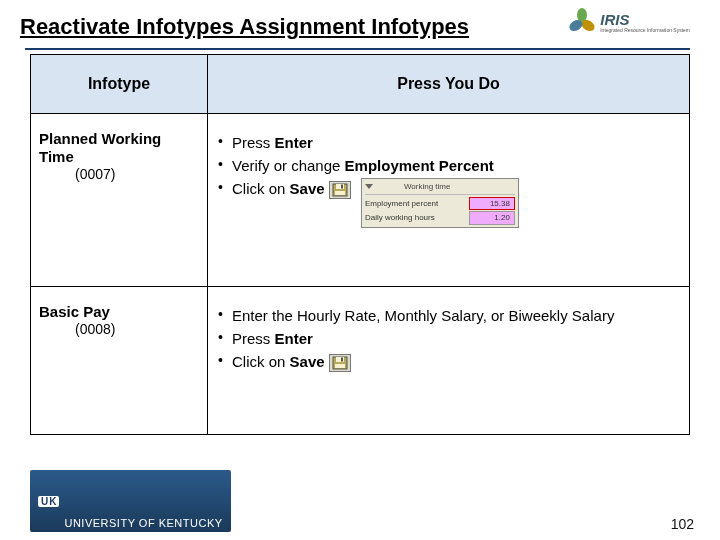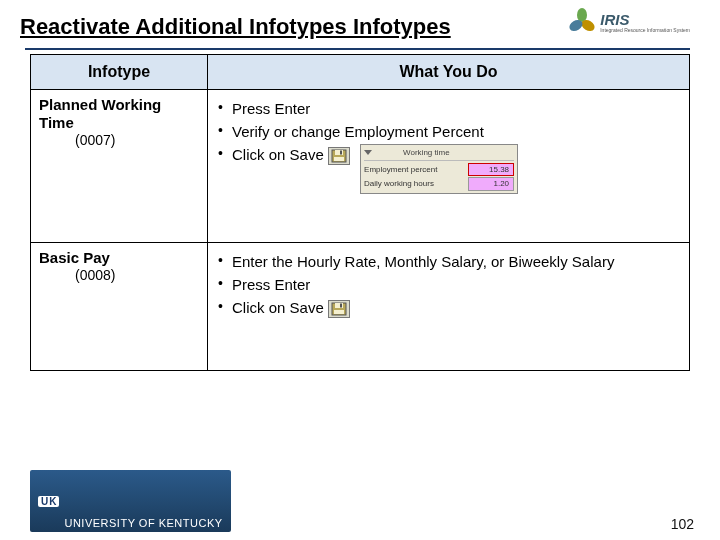--- a/index.html
+++ b/index.html
@@ -55,28 +55,28 @@
     line-height: 1;
   }
   .content-table {
     border-collapse: collapse;
     width: 660px;
     margin: 4px 0 0 30px;
   }
   .content-table th, .content-table td {
     border: 1.5px solid #000;
     vertical-align: top;
-    padding: 6px 8px;
+    padding: 16px 8px;
   }
   .content-table th {
     background: #d8e4f2;
     font-size: 16px;
     font-weight: bold;
     text-align: center;
-    padding: 8px 8px;
+    padding: 20px 8px;
   }
   .col-infotype { width: 160px; }
   .infotype-name {
     font-size: 15px;
     font-weight: bold;
     line-height: 1.2;
   }
   .infotype-code {
     font-size: 14px;
     font-weight: normal;
@@ -96,21 +96,21 @@
   }
   .action-list li::before {
     content: "•";
     position: absolute;
     left: 2px;
     top: 0;
     font-size: 14px;
   }
   .row-tall td { height: 140px; }
   .row-tall2 td { height: 115px; }
-  strong { font-weight: normal; }
+  strong { font-weight: bold; }
   .save-icon {
     display: inline-block;
     vertical-align: middle;
   }
   .save-icon svg {
     display: block;
   }
   .mini-form {
     display: inline-block;
     vertical-align: top;
@@ -221,28 +221,28 @@
     <div class="petal p1"></div>
       <div class="petal p2"></div>
       <div class="petal p3"></div>
   </div>
   <div>
     <div class="iris-text">IRIS</div>
     <div class="iris-sub">Integrated Resource Information System</div>
   </div>
 </div>
 
-<div class="slide-title">Reactivate Additional Infotypes Infotypes</div>
+<div class="slide-title">Reactivate Infotypes Assignment Infotypes</div>
 <hr class="title-rule">
 
 <table class="content-table">
   <thead>
     <tr>
       <th class="col-infotype">Infotype</th>
-      <th>What You Do</th>
+      <th>Press You Do</th>
     </tr>
   </thead>
   <tbody>
     <tr class="row-tall">
       <td>
         <div class="infotype-name">Planned Working Time</div>
         <div class="infotype-code">(0007)</div>
       </td>
       <td>
         <ul class="action-list">

